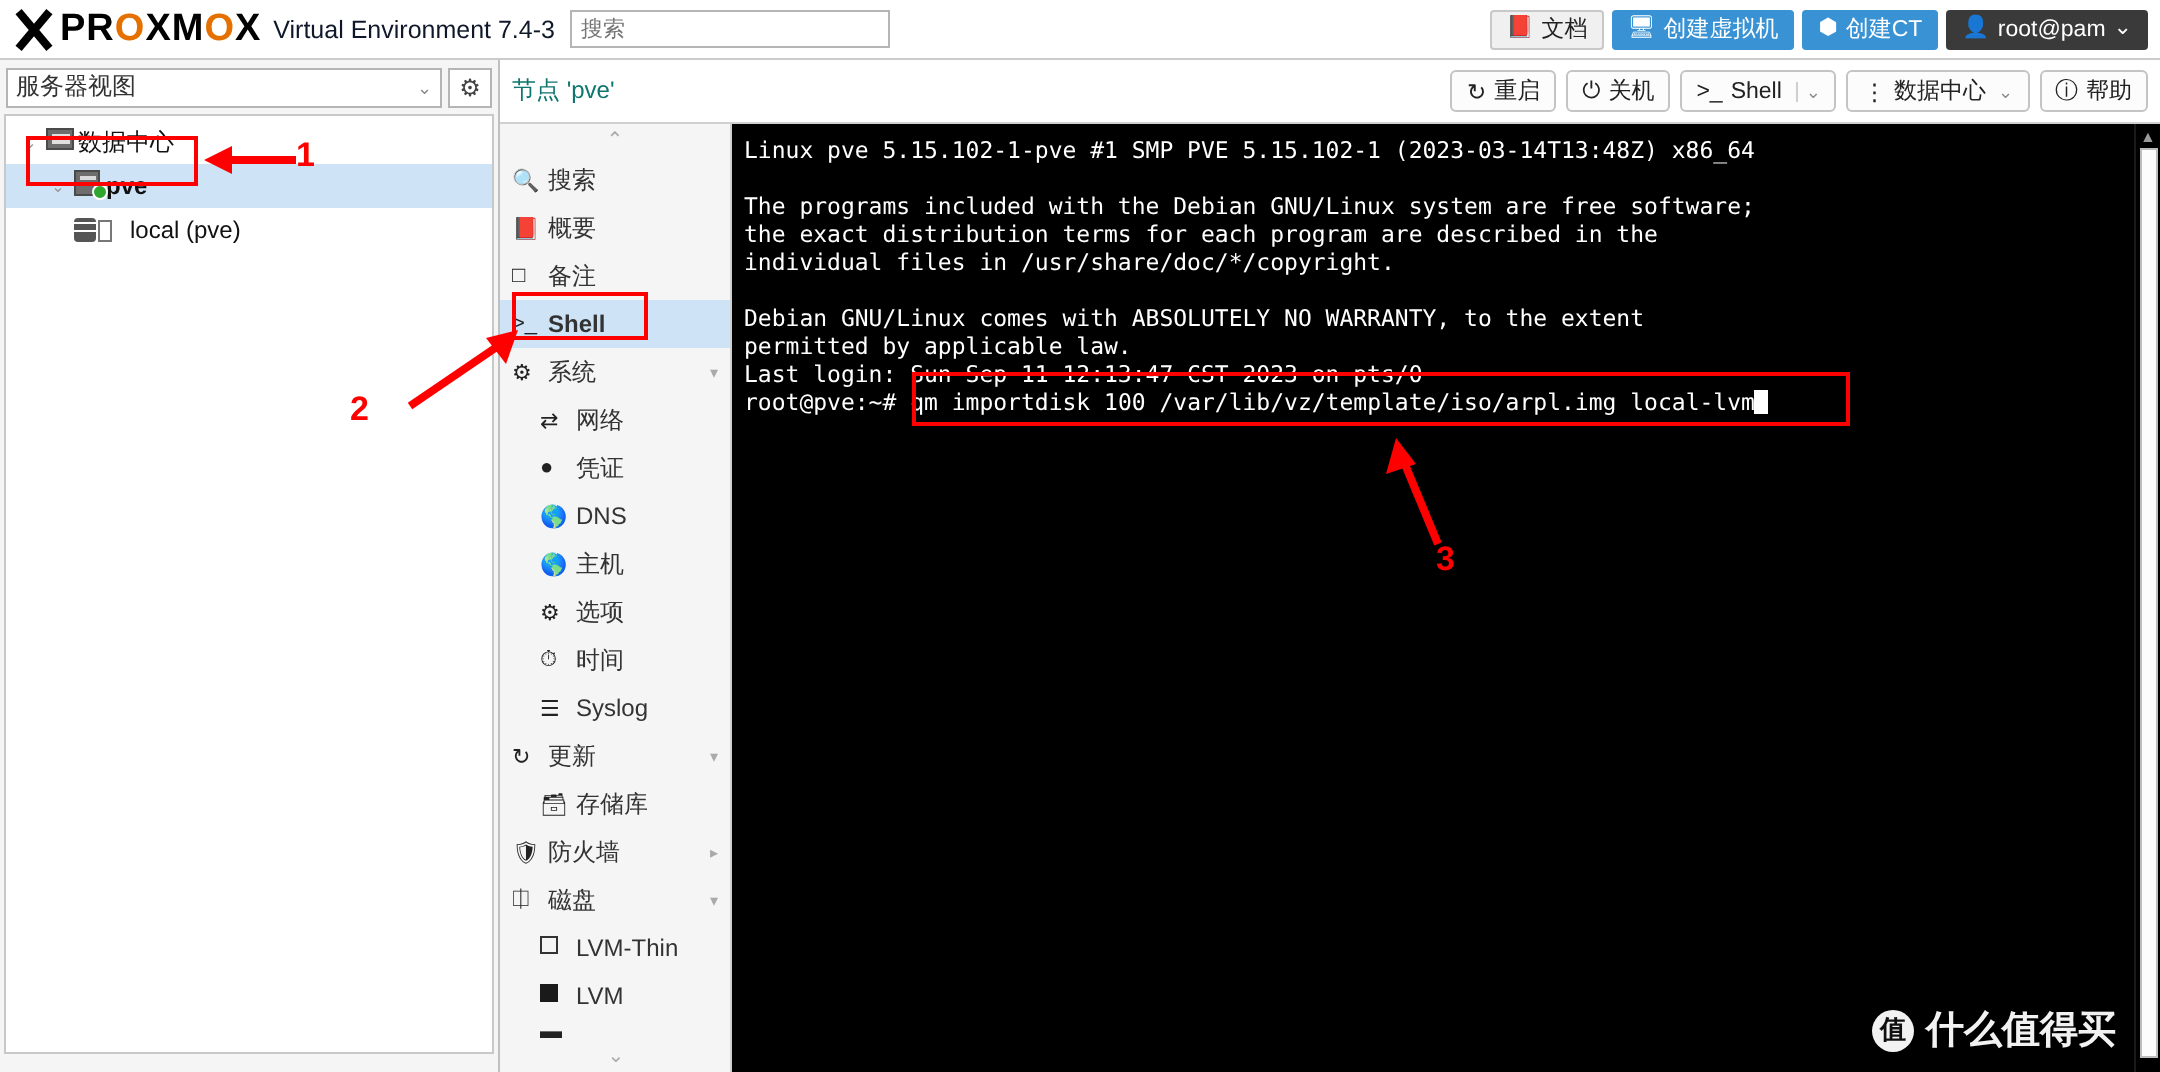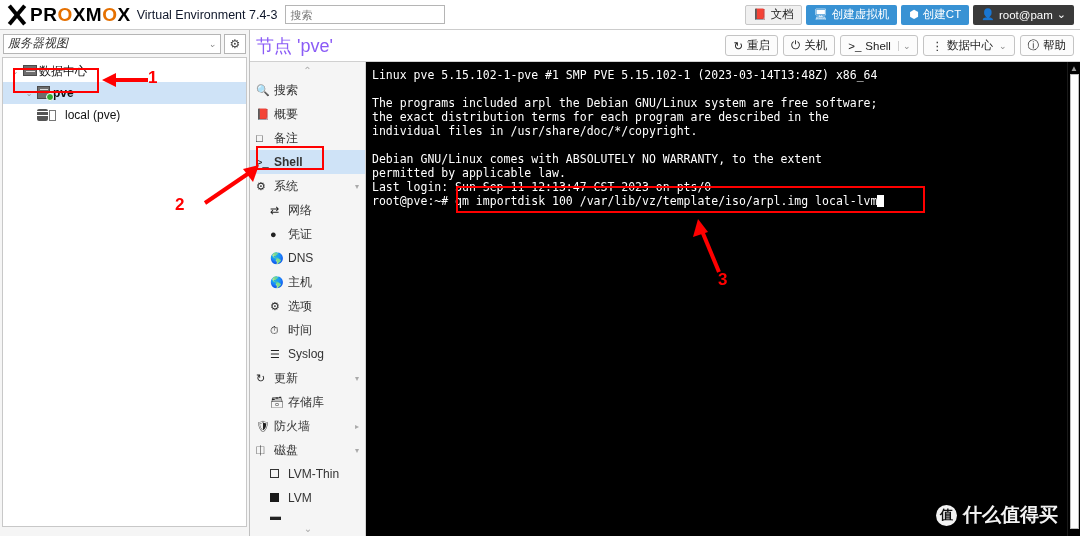--- a/index.html
+++ b/index.html
@@ -58,21 +58,21 @@
     position: absolute; left: 0; top: 30px; width: 250px; height: 506px;
     background: #f5f5f5; border-right: 1px solid #c0c0c0;
   }
   .tree-header {
     display: flex; align-items: center; height: 27px;
     padding: 0 3px; gap: 3px;
   }
   .view-select {
     flex: 1; height: 20px; background: #fff; border: 1px solid #b5b5b5;
     display: flex; align-items: center; padding: 0 4px;
-    font-size: 12px; color: #333; cursor: pointer; font-style: italic;
+    font-size: 12px; color: #333; cursor: pointer;
   }
   .view-select .chev { margin-left: auto; color: #888; font-size: 9px; }
   .gear-btn {
     width: 22px; height: 20px; border: 1px solid #b5b5b5; background: #fff;
     display: flex; align-items: center; justify-content: center;
     cursor: pointer; font-size: 12px; color: #444;
   }
   .tree-body {
     margin: 0 2px; height: 470px; background: #fff;
     border: 1px solid #c8c8c8; border-top: 1px solid #c8c8c8;
@@ -116,21 +116,21 @@
 
   
   .content {
     position: absolute; left: 250px; top: 30px;
     width: 830px; height: 506px; background: #fff;
   }
   .content-header {
     height: 32px; display: flex; align-items: center;
     padding: 0 6px; border-bottom: 1px solid #d0d0d0; background: #fff;
   }
-  .node-title { font-size: 18px; color: #8b5cf6; }
+  .node-title { font-size: 12px; color: #0f766e; }
   .content-tools { margin-left: auto; display: flex; gap: 5px; align-items: center; }
   .tbtn {
     height: 21px; display: flex; align-items: center; gap: 4px;
     padding: 0 7px; font-size: 11.5px; color: #222;
     background: #fcfcfc; border: 1px solid #c4c4c4; border-radius: 3px;
     cursor: pointer; white-space: nowrap;
   }
   .tbtn .split {
     border-left: 1px solid #cfcfcf; margin-left: 3px; padding-left: 4px;
     color: #8a8a8a; font-size: 9px;
@@ -396,21 +396,21 @@
           <span class="nicon">▬</span>
           <span></span>
         </div>
 
         <div class="nav-scroll-down">⌄</div>
       </div>
 
       <div class="terminal">
         <div class="term-text"><span>Linux pve 5.15.102-1-pve #1 SMP PVE 5.15.102-1 (2023-03-14T13:48Z) x86_64</span>
 <span></span>
-<span>The programs included arpl the Debian GNU/Linux system are free software;</span>
+<span>The programs included with the Debian GNU/Linux system are free software;</span>
 <span>the exact distribution terms for each program are described in the</span>
 <span>individual files in /usr/share/doc/*/copyright.</span>
 <span></span>
 <span>Debian GNU/Linux comes with ABSOLUTELY NO WARRANTY, to the extent</span>
 <span>permitted by applicable law.</span>
 <span>Last login: Sun Sep 11 12:13:47 CST 2023 on pts/0</span>
 <span>root@pve:~# </span><span>qm importdisk 100 /var/lib/vz/template/iso/arpl.img local-lvm</span><span class="term-cursor"></span></div>
 
         <div class="term-scroll">
           <div class="up">▲</div>

